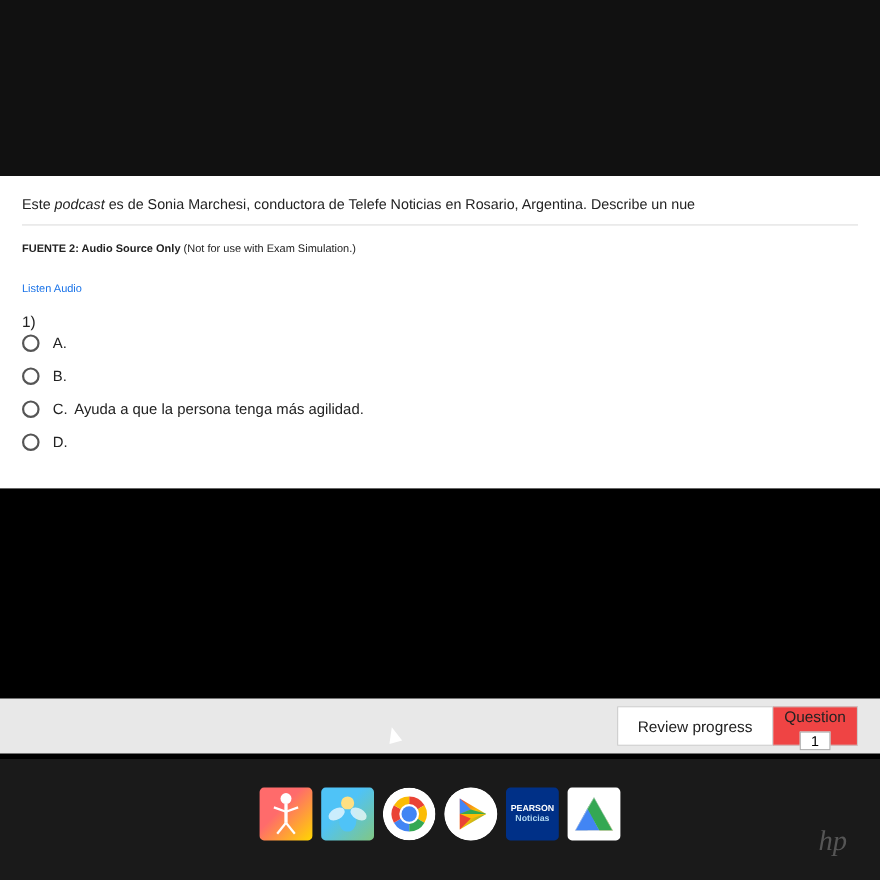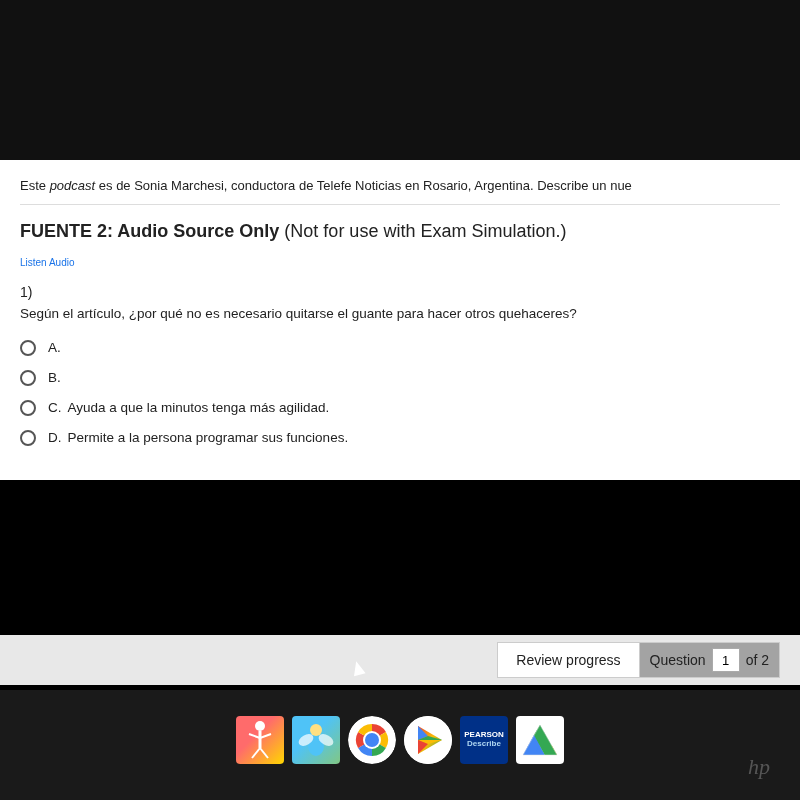--- a/index.html
+++ b/index.html
@@ -35,23 +35,23 @@
       margin-bottom: 16px;
       border-bottom: 1px solid #ddd;
       padding-bottom: 8px;
     }
 
     .intro-text em {
       font-style: italic;
     }
 
     .source-line {
-      font-size: 18px;
-      color: #222;
-      margin-bottom: 10px;
+      font-size: 10px;
+      color: #222;
+      margin-bottom: 20px;
     }
 
     .source-line strong {
       font-weight: bold;
     }
 
     .listen-audio {
       font-size: 10px;
       color: #1a73e8;
       cursor: pointer;
@@ -124,28 +124,29 @@
       color: #222;
       cursor: pointer;
       height: 36px;
       display: flex;
       align-items: center;
     }
 
     .question-nav {
       display: flex;
       align-items: center;
-      background: #a3a3a3;
+      background: #ef4444;
       border: 1px solid #ccc;
       border-left: none;
       height: 36px;
       padding: 0 10px;
       font-size: 14px;
       color: #222;
       gap: 6px;
+      flex-direction: column;
     }
 
     .question-input {
       width: 28px;
       height: 24px;
       border: 1px solid #aaa;
       text-align: center;
       font-size: 13px;
     }
 
@@ -207,21 +208,21 @@
       left: 352px;
       bottom: 125px;
     }
 
     
     .hp-logo {
       position: absolute;
       bottom: 20px;
       right: 30px;
       color: #555;
-      font-size: 22px;
+      font-size: 26px;
       font-style: italic;
       font-family: serif;
       margin-top: 35px;
     }
   </style>
 </head>
 <body>
 
 <div class="top-black"></div>
 
@@ -231,40 +232,38 @@
     <span>Este <em>podcast</em> es de Sonia Marchesi, conductora de Telefe Noticias en Rosario, Argentina. Describe un nue</span><br>
   </div>
 
   <div class="source-line">
     <strong>FUENTE 2: Audio Source Only</strong><span> (Not for use with Exam Simulation.)</span>
   </div>
 
   <a class="listen-audio">Listen Audio</a>
 
   <div class="question-number">1)</div>
-  <div class="question-text">Según el artículo, ¿por qué no es necesario quitarse el guante para hacer otros quehaceres?</div>
 
   <ul class="answer-options">
     <li class="answer-option">
       <div class="radio-circle"></div>
       <span class="option-letter">A.</span>
     </li>
     <li class="answer-option">
       <div class="radio-circle"></div>
       <span class="option-letter">B.</span>
     </li>
     <li class="answer-option">
       <div class="radio-circle"></div>
       <span class="option-letter">C.</span>
-      <span>Ayuda a que la minutos tenga más agilidad.</span>
+      <span>Ayuda a que la persona tenga más agilidad.</span>
     </li>
     <li class="answer-option">
       <div class="radio-circle"></div>
       <span class="option-letter">D.</span>
-      <span>Permite a la persona programar sus funciones.</span>
     </li>
   </ul>
 
 </div>
 
 <div class="bottom-bar">
   <button class="review-progress-btn">Review progress</button>
   <div class="question-nav">
     <span>Question</span>
     <input class="question-input" type="text" value="1" style="">
@@ -333,21 +332,21 @@
 
       <path d="M14 10 L24 20 L14 24 Z" fill="#4285f4"></path>
       <path d="M14 24 L24 20 L38 24 Z" fill="#34a853"></path>
       <path d="M38 24 L24 28 L14 24 Z" fill="#fbbc05"></path>
       <path d="M14 38 L24 28 L14 24 Z" fill="#ea4335"></path>
     </svg>
   </div>
 
   <div class="taskbar-icon icon-pearson" style="display:flex; flex-direction:column; align-items:center; justify-content:center;">
     <span style="font-size:8px; font-weight:bold; color:#fff; line-height:1.1;">PEARSON</span>
-    <span style="font-size:8px; color:#aed6f1; line-height:1.1;">Describe</span>
+    <span style="font-size:8px; color:#aed6f1; line-height:1.1;">Noticias</span>
   </div>
 
   <div class="taskbar-icon icon-drive" style="background:#fff; display:flex; align-items:center; justify-content:center;">
     <svg width="38" height="34" viewBox="0 0 38 34">
 
       <polygon points="19,2 36,32 2,32" fill="none"></polygon>
       <polygon points="2,32 13,12 24,32" fill="#4285f4"></polygon>
       <polygon points="13,12 19,2 36,32 24,32" fill="#34a853"></polygon>
       <polygon points="24,32 36,32 30.5,22" fill="#fbbc05"></polygon>
 

